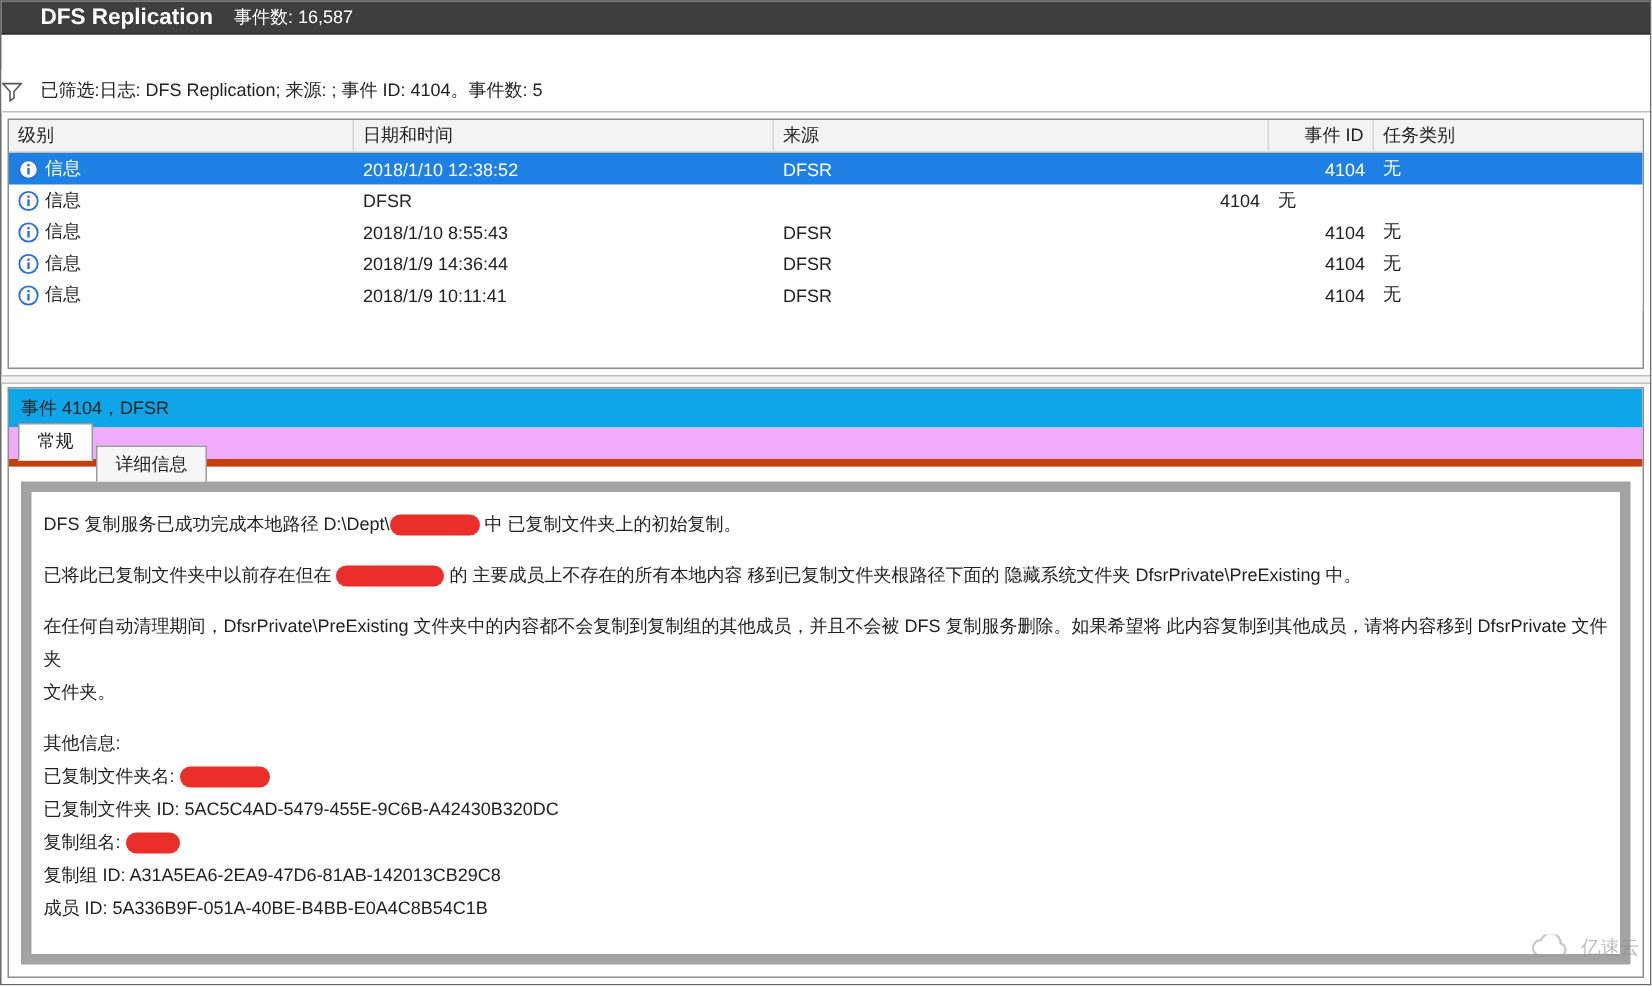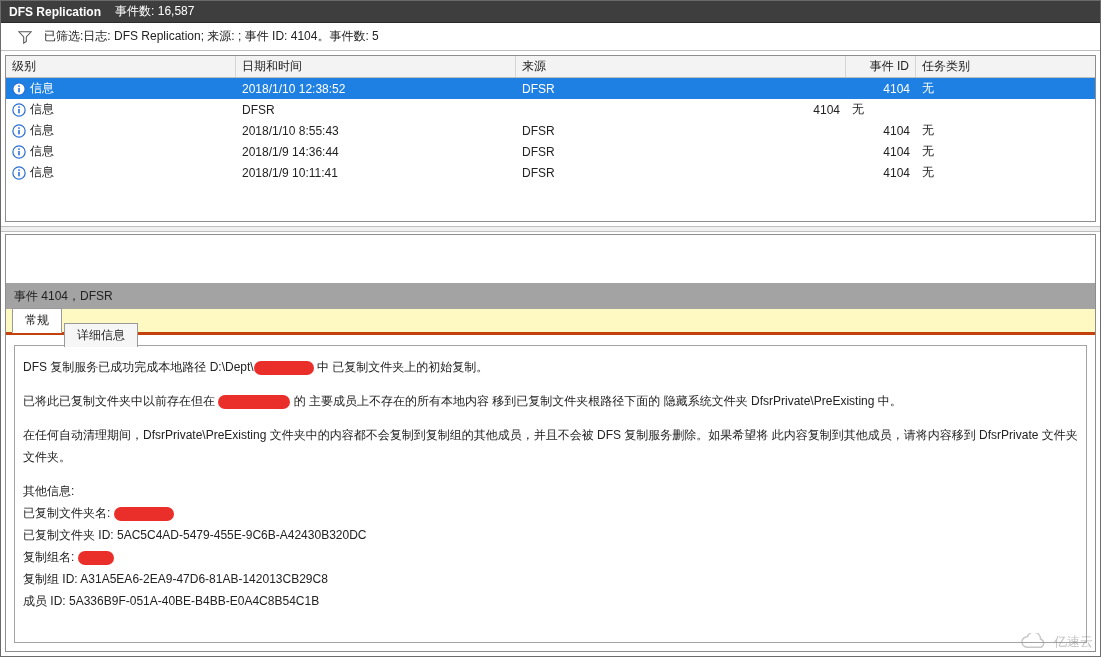--- a/index.html
+++ b/index.html
@@ -1,25 +1,25 @@
 <!DOCTYPE html>
 <html><head>
 <meta charset="utf-8">
 <style>
   * { box-sizing: border-box; margin: 0; padding: 0; }
   html, body { width: 1101px; height: 657px; font-family: "Microsoft YaHei", "Segoe UI", Tahoma, sans-serif; font-size: 12px; color: #222; background: #fff; overflow: hidden; }
   .app { display: flex; flex-direction: column; width: 100%; height: 100%; border: 1px solid #6b6b6b; }
 
   
   .title-bar { display: flex; align-items: center; background: #3e3e3e; color: #fff; height: 22px; padding: 0 8px; gap: 14px; border-bottom: 1px solid #2a2a2a; }
-  .title-bar .title { font-weight: 600; font-size: 12px; }
+  .title-bar .title { font-weight: 600; font-size: 15px; margin-left: 18px; }
   .title-bar .count { font-size: 12px; }
 
   
-  .filter-bar { display: flex; align-items: center; height: 28px; padding: 0 17px; gap: 12px; border-bottom: 1px solid #bfbfbf; background: #fff; }
+  .filter-bar { display: flex; align-items: center; height: 28px; padding: 0 0; gap: 12px; border-bottom: 1px solid #bfbfbf; background: #fff; margin-top: 24px; }
   .filter-bar .funnel { width: 14px; height: 14px; display: inline-flex; align-items: center; justify-content: center; }
   .filter-bar .funnel svg { width: 14px; height: 14px; }
 
   
   .list { border: 1px solid #8d8d8d; margin: 4px; }
   .thead, .trow { display: grid; grid-template-columns: 230px 280px 330px 70px 1fr; align-items: center; }
   .thead { background: #f3f3f3; border-bottom: 1px solid #bfbfbf; height: 22px; }
   .thead .th { padding: 0 6px; border-right: 1px solid #d5d5d5; font-weight: 400; color: #222; height: 100%; display: flex; align-items: center; }
   .thead .th:last-child { border-right: none; }
   .thead .th.right { justify-content: flex-end; }
@@ -30,36 +30,36 @@
   .trow .td.right { justify-content: flex-end; }
   .info-icon { width: 14px; height: 14px; flex: 0 0 14px; }
   .info-icon svg { width: 14px; height: 14px; display: block; }
   .list-spacer { height: 38px; }
 
   
   .splitter { height: 6px; background: #f0f0f0; border-top: 1px solid #bfbfbf; border-bottom: 1px solid #bfbfbf; }
 
   
   .details { flex: 1; display: flex; flex-direction: column; margin: 2px 4px 4px 4px; border: 1px solid #8d8d8d; overflow: hidden; }
-  .details-title { padding: 4px 8px; background: #a3a3a3; line-height: 18px; margin-top: 48px; }
-  .tabstrip { display: flex; align-items: flex-end; height: 26px; padding-left: 6px; border-bottom: 3px solid #c2410c; position: relative; background: #fef9c3; }
+  .details-title { padding: 4px 8px; background: #0ea5e9; line-height: 18px; }
+  .tabstrip { display: flex; align-items: flex-end; height: 26px; padding-left: 6px; border-bottom: 5px solid #c2410c; position: relative; background: #f0abfc; }
   .tab { border: 1px solid #9a9a9a; border-bottom: none; background: #f6f6f6; padding: 3px 12px 3px 12px; margin-right: 2px; position: relative; top: 15px; cursor: default; }
   .tab.active { background: #fff; top: 1px; border-bottom: 1px solid #fff; }
   .details-body { flex: 1; padding: 10px 8px 8px 8px; overflow: hidden; }
-  .fieldset { border: 1px solid #a3a3a3; padding: 10px 8px; height: 100%; overflow: hidden; }
+  .fieldset { border: 7px solid #a3a3a3; padding: 10px 8px; height: 100%; overflow: hidden; }
   .msg { line-height: 22px; }
   .msg p { margin-bottom: 12px; }
   .msg p.no-gap { margin-bottom: 0; }
   .redact { display: inline-block; background: #ea2f2a; vertical-align: middle; border-radius: 8px; height: 14px; }
   .redact.w60 { width: 60px; }
   .redact.w72 { width: 72px; }
   .redact.w36 { width: 36px; }
 
   
-  .watermark { position: absolute; right: 8px; bottom: 6px; display: flex; align-items: center; gap: 6px; opacity: 0.55; pointer-events: none; }
+  .watermark { position: absolute; right: 8px; bottom: 16px; display: flex; align-items: center; gap: 6px; opacity: 0.55; pointer-events: none; }
   .watermark .cloud { width: 30px; height: 18px; }
   .watermark .txt { color: #8a8a8a; font-size: 13px; }
 </style>
 </head>
 <body>
 
 <div class="app">
 
   <div class="title-bar">
     <span class="title">DFS Replication</span>

